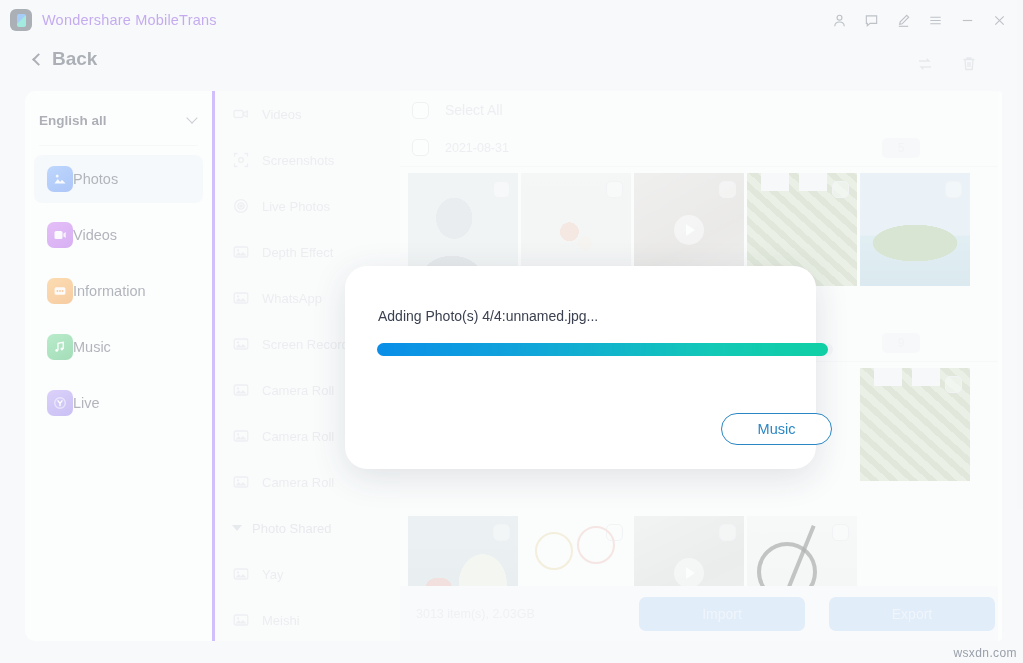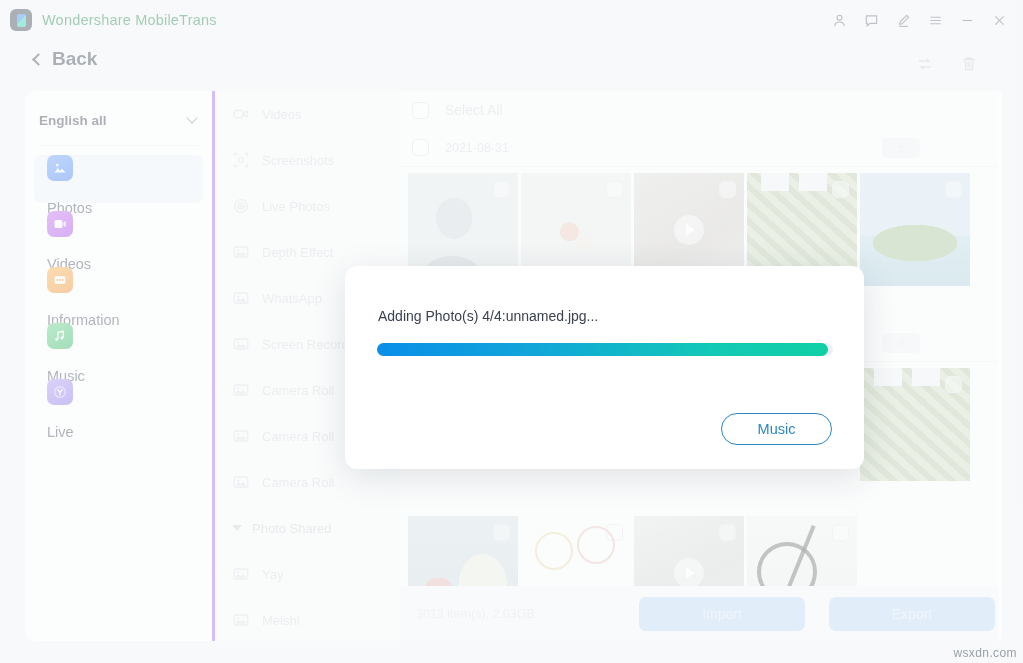--- a/index.html
+++ b/index.html
@@ -23,21 +23,21 @@
   .app-logo {
     width: 22px; height: 22px; margin-left: 10px; border-radius: 6px;
     background: #2b3245;
     display: flex; align-items: center; justify-content: center;
   }
   .app-logo i {
     display: block; width: 9px; height: 13px; border-radius: 2px;
     background: linear-gradient(135deg, #1f7ff2 0%, #1f7ff2 45%, #15d0b0 46%, #15d0b0 100%);
   }
   .app-title {
-    margin-left: 10px; font-size: 14.5px; color: #15803d; letter-spacing: .2px;
+    margin-left: 10px; font-size: 14.5px; color: #6d28d9; letter-spacing: .2px;
   }
   .win-ctrls {
     position: absolute; right: 8px; top: 0; height: 40px;
     display: flex; align-items: center; gap: 0px;
   }
   .wbtn {
     width: 32px; height: 32px; display: flex; align-items: center; justify-content: center;
     color: #5c6270; cursor: default;
   }
   .wbtn svg { display: block; }
@@ -70,21 +70,21 @@
     font-size: 13.5px; color: #2e3442; font-weight: bold;
   }
   .lang-sep { margin: 10px 14px 0 14px; height: 1px; background: #eceef2; }
   .chev-d {
     width: 8px; height: 8px; border-right: 1.6px solid #7b8291; border-bottom: 1.6px solid #7b8291;
     transform: rotate(45deg); margin-top: -4px; margin-right: 2px;
   }
   .nav { margin-top: 9px; }
   .nav-item {
     position: relative; margin: 0 9px; height: 48px; border-radius: 8px;
-    display: flex; padding-left: 13px; gap: 19px; flex-direction: column;
+    display: flex; align-items: center; padding-left: 13px; gap: 0;
   }
   .nav-item.active { background: #f0f3f9; }
   .nav-ico {
     width: 26px; height: 26px; border-radius: 7px; flex: none;
     display: flex; align-items: center; justify-content: center;
   }
   .nav-label { font-size: 14.5px; color: #3a4050; }
   .ico-photos { background: linear-gradient(150deg,#5b9bff,#2f6ff0); }
   .ico-videos { background: linear-gradient(150deg,#c35cf0,#9b35e3); }
   .ico-info   { background: linear-gradient(150deg,#ffa83a,#f07f12); }
@@ -206,22 +206,22 @@
   }
   .btn-import { left: 239px; }
   .btn-export { left: 429px; }
 
   
   .scrim {
     position: absolute; left: 0; top: 0; width: 1023px; height: 663px;
     background: rgba(250,251,252,.62);
   }
   .dialog {
-    position: absolute; left: 345px; top: 266px; width: 519px; height: 203px;
-    background: #ffffff; border-radius: 12px;
+    position: absolute; left: 345px; top: 266px; width: 471px; height: 203px;
+    background: #ffffff; border-radius: 22px;
     box-shadow: 0 8px 34px rgba(40,50,70,.13);
   }
   .dlg-text {
     position: absolute; left: 33px; top: 42px;
     font-size: 14px; color: #3b4150;
   }
   .pbar-track {
     position: absolute; left: 32px; top: 77px; width: 456px; height: 13px;
     border-radius: 7px; background: #eef0f3;
   }

